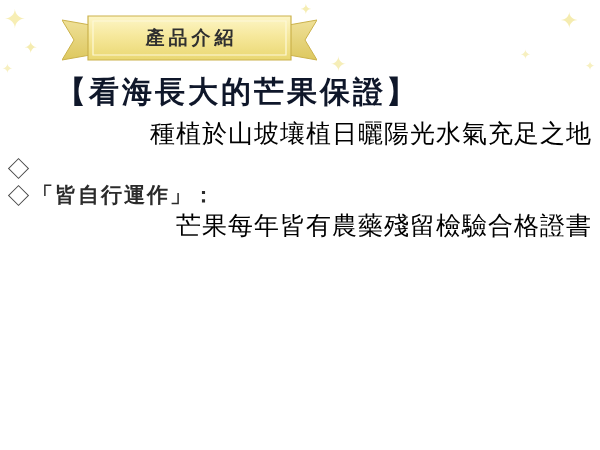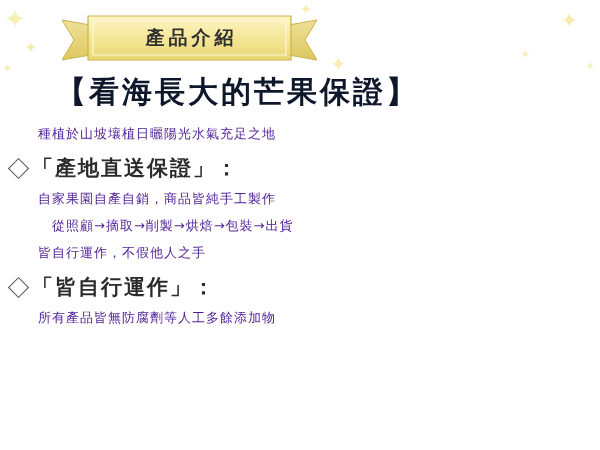--- a/index.html
+++ b/index.html
@@ -108,25 +108,26 @@
     color: #2b2b2b;
     letter-spacing: 2px;
     line-height: 30px;
     white-space: nowrap;
   }
   .sec-lines {
     margin: 2px 0 6px 30px;
   }
   .line {
     font-family: "DejaVu Sans", "Liberation Sans", sans-serif;
-    font-size: 13px;
-    color: #4c1d95;
+    font-size: 25px;
+    color: #000000;
     line-height: 27px;
     letter-spacing: 1px;
     white-space: nowrap;
+    text-align: right;
   }
   .line.indent { padding-left: 14px; }
 </style>
 </head>
 <body>
 
 <span class="sparkle sp1">✦</span>
 <span class="sparkle sp2">✦</span>
 <span class="sparkle sp3">✦</span>
 <span class="sparkle sp4">✦</span>
@@ -166,32 +167,26 @@
 
   <div class="section">
     <div class="sec-lines">
       <div class="line">種植於山坡壤植日曬陽光水氣充足之地</div>
     </div>
   </div>
 
   <div class="section">
     <div class="sec-head">
       <span class="diamond"></span>
-      <span class="sec-title">「產地直送保證」：</span>
-    </div>
-    <div class="sec-lines">
-      <div class="line">自家果園自產自銷，商品皆純手工製作</div>
-      <div class="line indent">從照顧→摘取→削製→烘焙→包裝→出貨</div>
-      <div class="line">皆自行運作，不假他人之手</div>
     </div>
   </div>
 
   <div class="section">
     <div class="sec-head">
       <span class="diamond"></span>
       <span class="sec-title">「皆自行運作」：</span>
     </div>
     <div class="sec-lines">
-      <div class="line">所有產品皆無防腐劑等人工多餘添加物</div>
+      <div class="line">芒果每年皆有農藥殘留檢驗合格證書</div>
     </div>
   </div>
 
 </div>
 
 </body></html>

